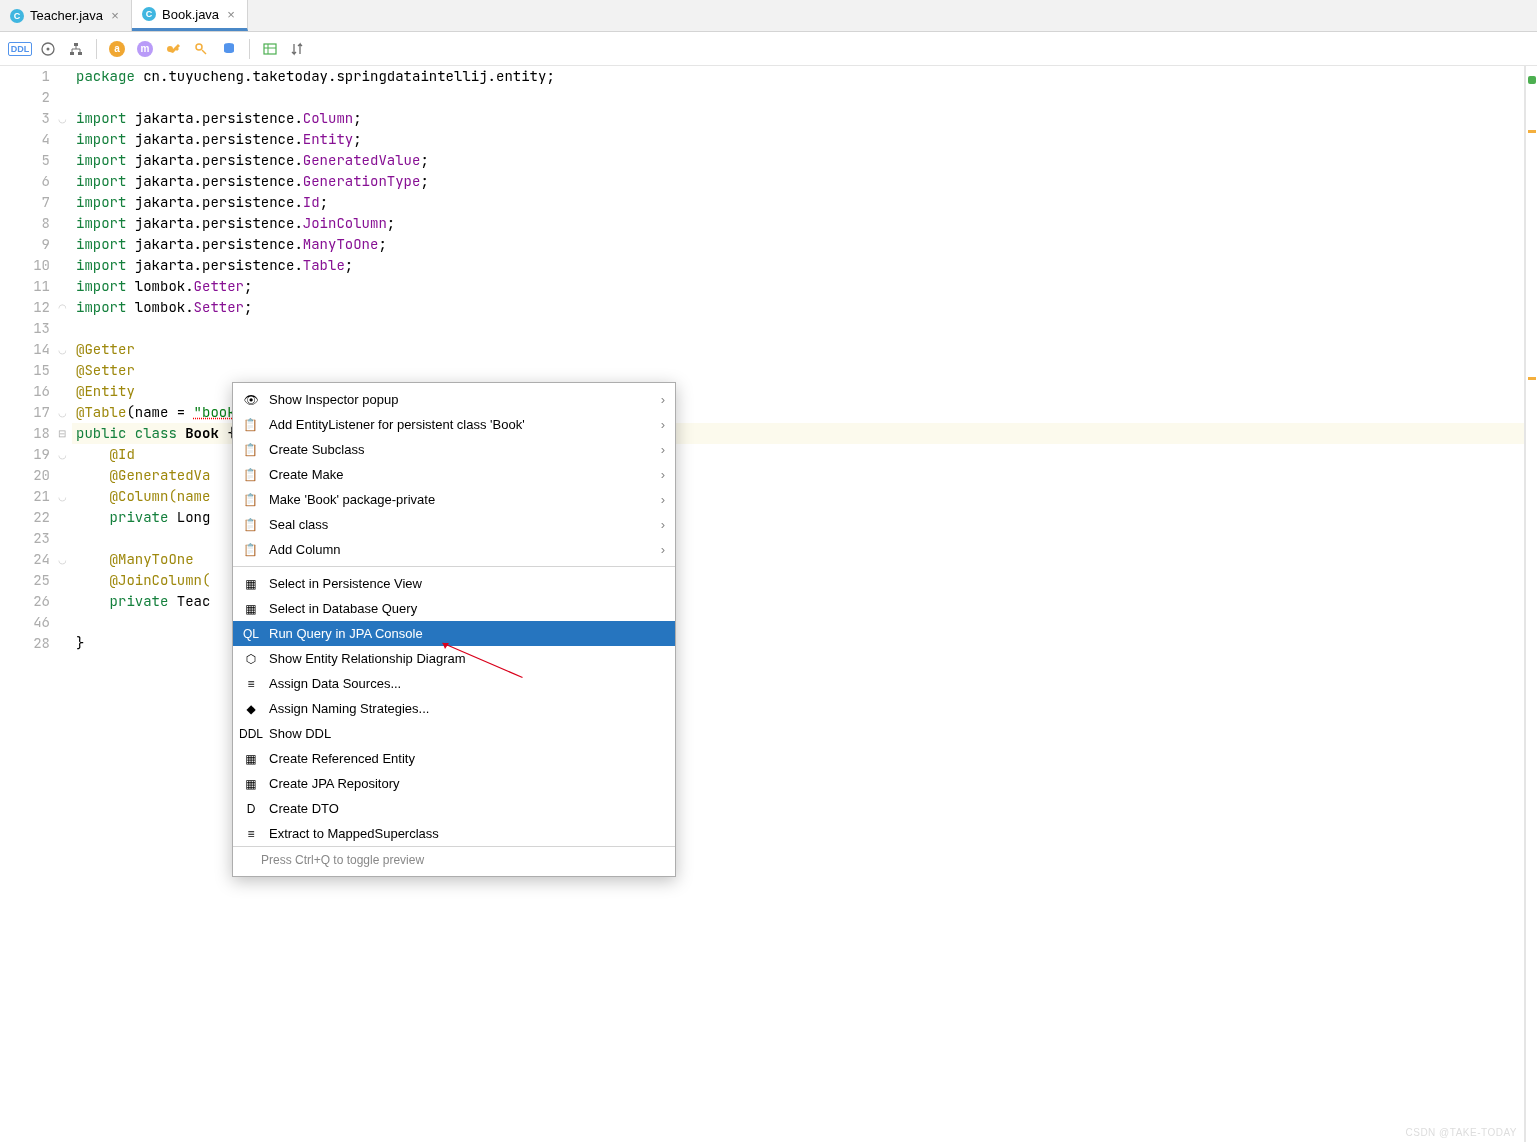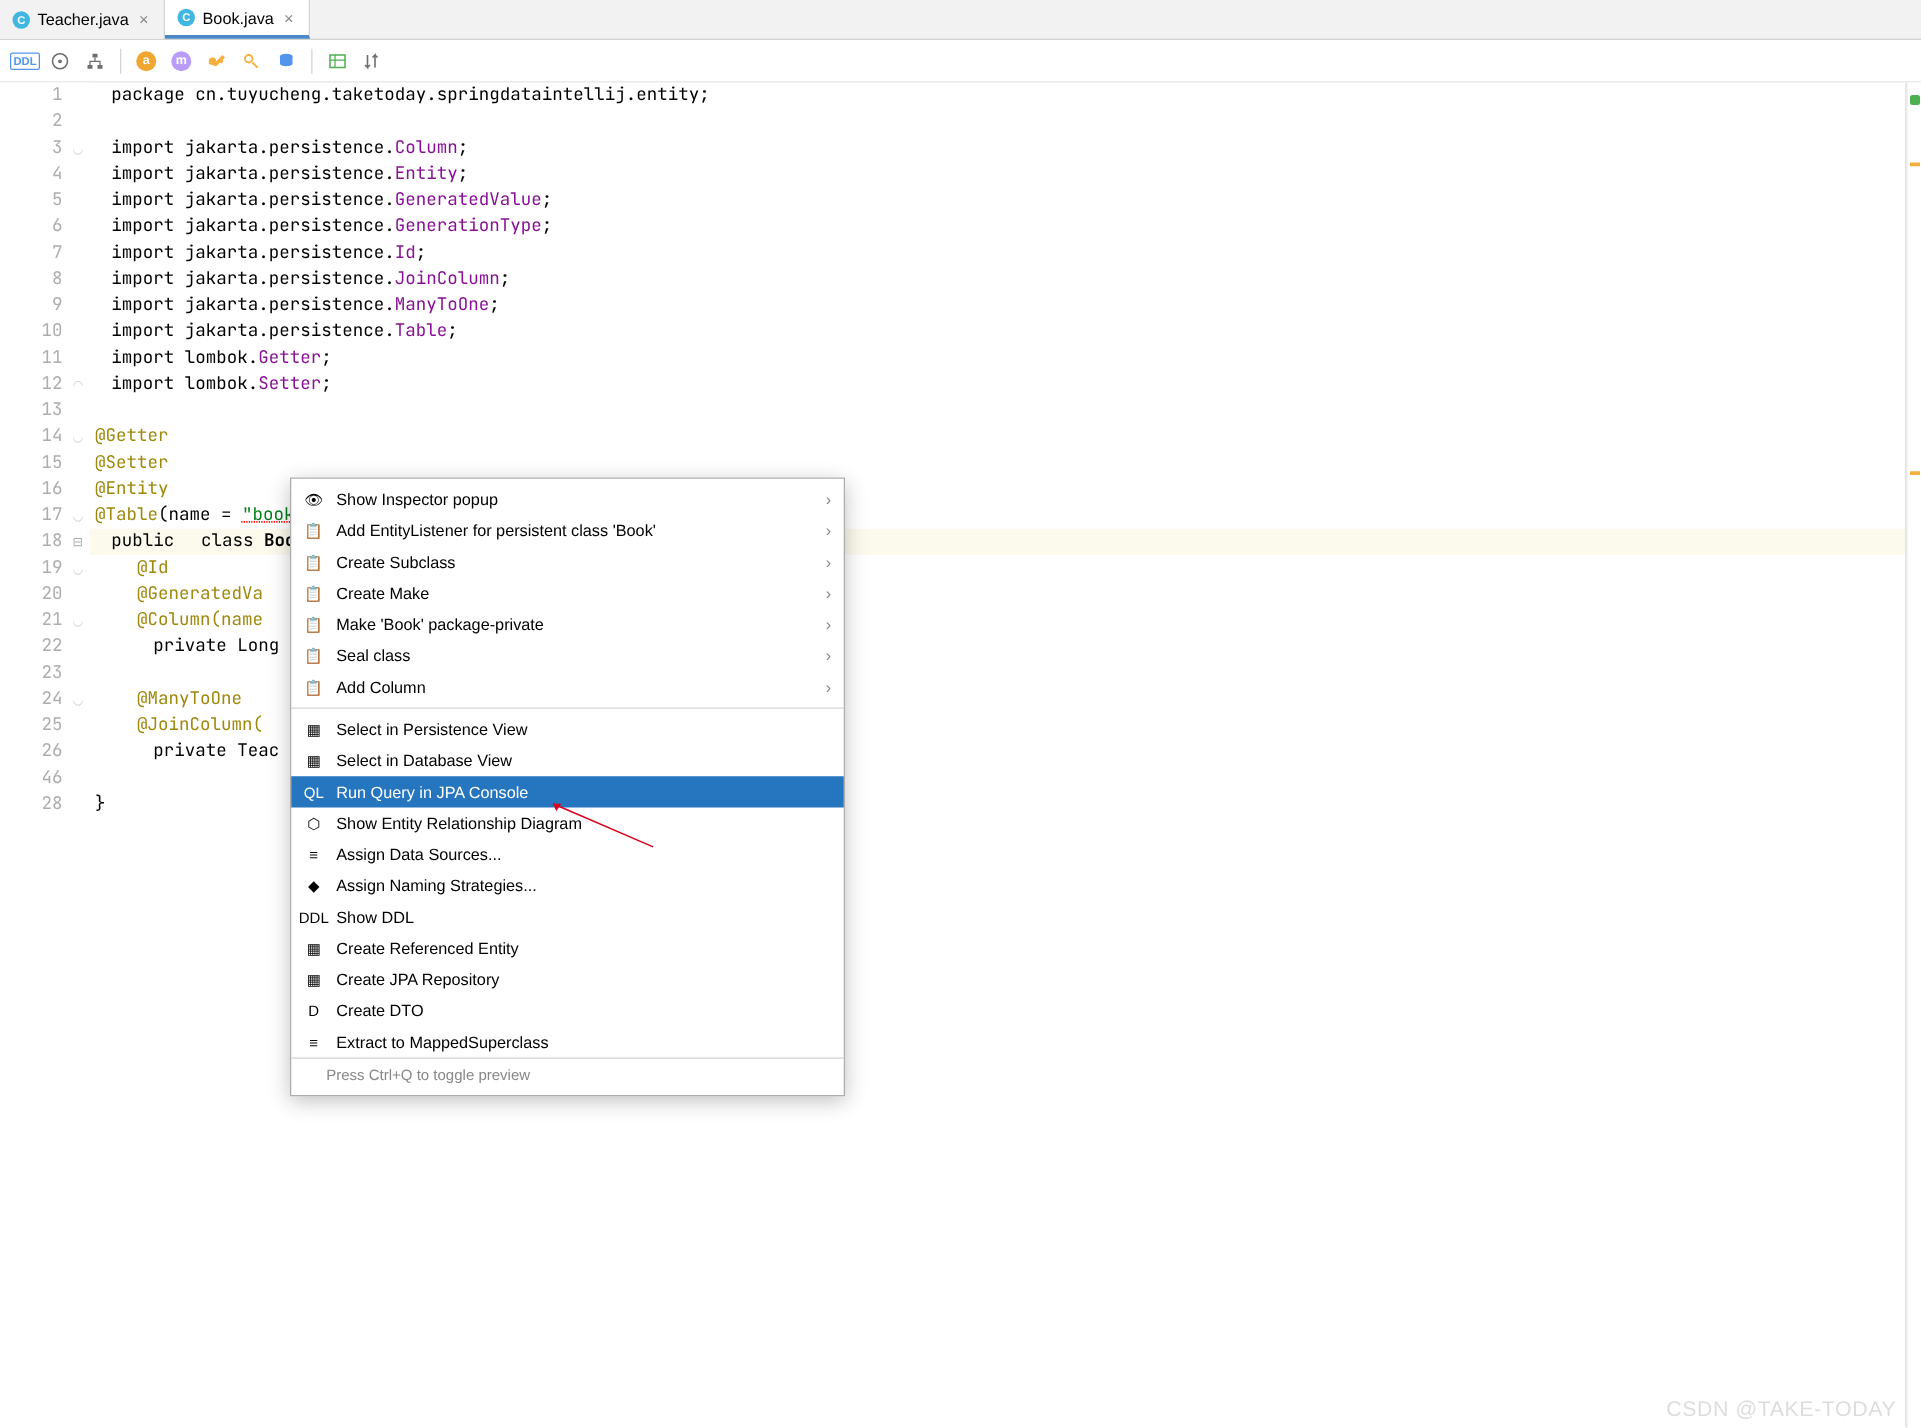--- a/index.html
+++ b/index.html
@@ -19,38 +19,38 @@
   .gutter { width: 58px; background: #fff; border-right: 0; text-align: right; color: #adadad; font-family: "JetBrains Mono", Consolas, monospace; font-size: 14px; line-height: 21px; padding-top: 0; user-select: none; padding-right: 8px; }
   .gutter-line { height: 21px; }
   .fold-gutter { width: 14px; background: #fff; position: relative; }
   .fold-mark { position: absolute; left: 0; width: 10px; height: 10px; color: #adadad; font-size: 10px; }
   .fold-mark.minus::before { content: "⊟"; }
   .fold-mark.open::before  { content: "◡"; color:#ccc;}
   .fold-mark.close::before { content: "◠"; color:#ccc;}
   .code { flex: 1; font-family: "JetBrains Mono", Consolas, monospace; font-size: 14px; line-height: 21px; white-space: pre; padding-left: 0; position: relative; border-right:1px solid #e5e5e5; }
   .code-line { height: 21px; padding-left: 4px; }
   .code-line.hl { background: #fcfaed; }
-  .kw { color: #000000; font-weight: normal; margin-left: 13px; }
+  .kw { color: #15803d; font-weight: normal; }
   .pkg { color: #000; }
   .ann { color: #9e880d; }
   .str { color: #067d17; }
   .str.err { text-decoration: dotted underline red; }
   .ident { color: #871094; }
   .typename { color: #000; font-weight: bold; }
   .right-marker { width: 12px; background: #fff; border-left: 1px solid #e5e5e5; }
   .mark-warn { width:8px; height:3px; background:#f4af3d; margin:2px auto; }
   .mark-err  { width:8px; height:8px; background:#4caf50; border-radius:2px; margin:4px auto; }
   .ctx-menu { position: absolute; left: 232px; top: 382px; width: 444px; background: #fff; border: 1px solid #adadad; box-shadow: 0 4px 16px rgba(0,0,0,.25); z-index: 100; padding: 4px 0; }
   .ctx-item { height: 25px; display: flex; align-items: center; padding: 0 24px 0 10px; gap: 10px; cursor: pointer; position:relative; }
   .ctx-item.sel { background: #2675bf; color: #fff; }
   .ctx-icon { width: 16px; height: 16px; display:flex; align-items:center; justify-content:center; font-size:12px; }
   .ctx-arrow { position:absolute; right:10px; color:#888; }
   .ctx-sep { height:1px; background:#d4d4d4; margin:4px 0; }
   .ctx-footer { height: 26px; border-top: 1px solid #d4d4d4; padding: 0 28px; display:flex; align-items:center; color:#888; font-size:12px; }
-  .watermark { position: absolute; right: 20px; bottom: 4px; color: #ddd; font-size: 17px; letter-spacing: .5px; margin-left: 45px; }
+  .watermark { position: absolute; right: 20px; bottom: 4px; color: #ddd; font-size: 10px; letter-spacing: .5px; margin-left: 45px; }
   .arrow-annot { position:absolute; left:390px; top:640px; width:180px; height:40px; pointer-events:none; z-index:200; }
 </style>
 </head>
 <body>
 
 <div class="tabs">
   <div class="tab inactive">
     <span class="tab-icon">C</span>
     <span>Teacher.java</span>
     <span class="tab-close">×</span>
@@ -206,21 +206,21 @@
       <span>Add Column</span>
       <span class="ctx-arrow">›</span>
     </div>
     <div class="ctx-sep"></div>
     <div class="ctx-item">
       <span class="ctx-icon">▦</span>
       <span>Select in Persistence View</span>
     </div>
     <div class="ctx-item">
       <span class="ctx-icon">▦</span>
-      <span>Select in Database View</span>
+      <span>Select in Database Query</span>
     </div>
     <div class="ctx-item sel">
       <span class="ctx-icon">QL</span>
       <span>Run Query in JPA Console</span>
     </div>
     <div class="ctx-item">
       <span class="ctx-icon">⬡</span>
       <span>Show Entity Relationship Diagram</span>
     </div>
     <div class="ctx-item">

